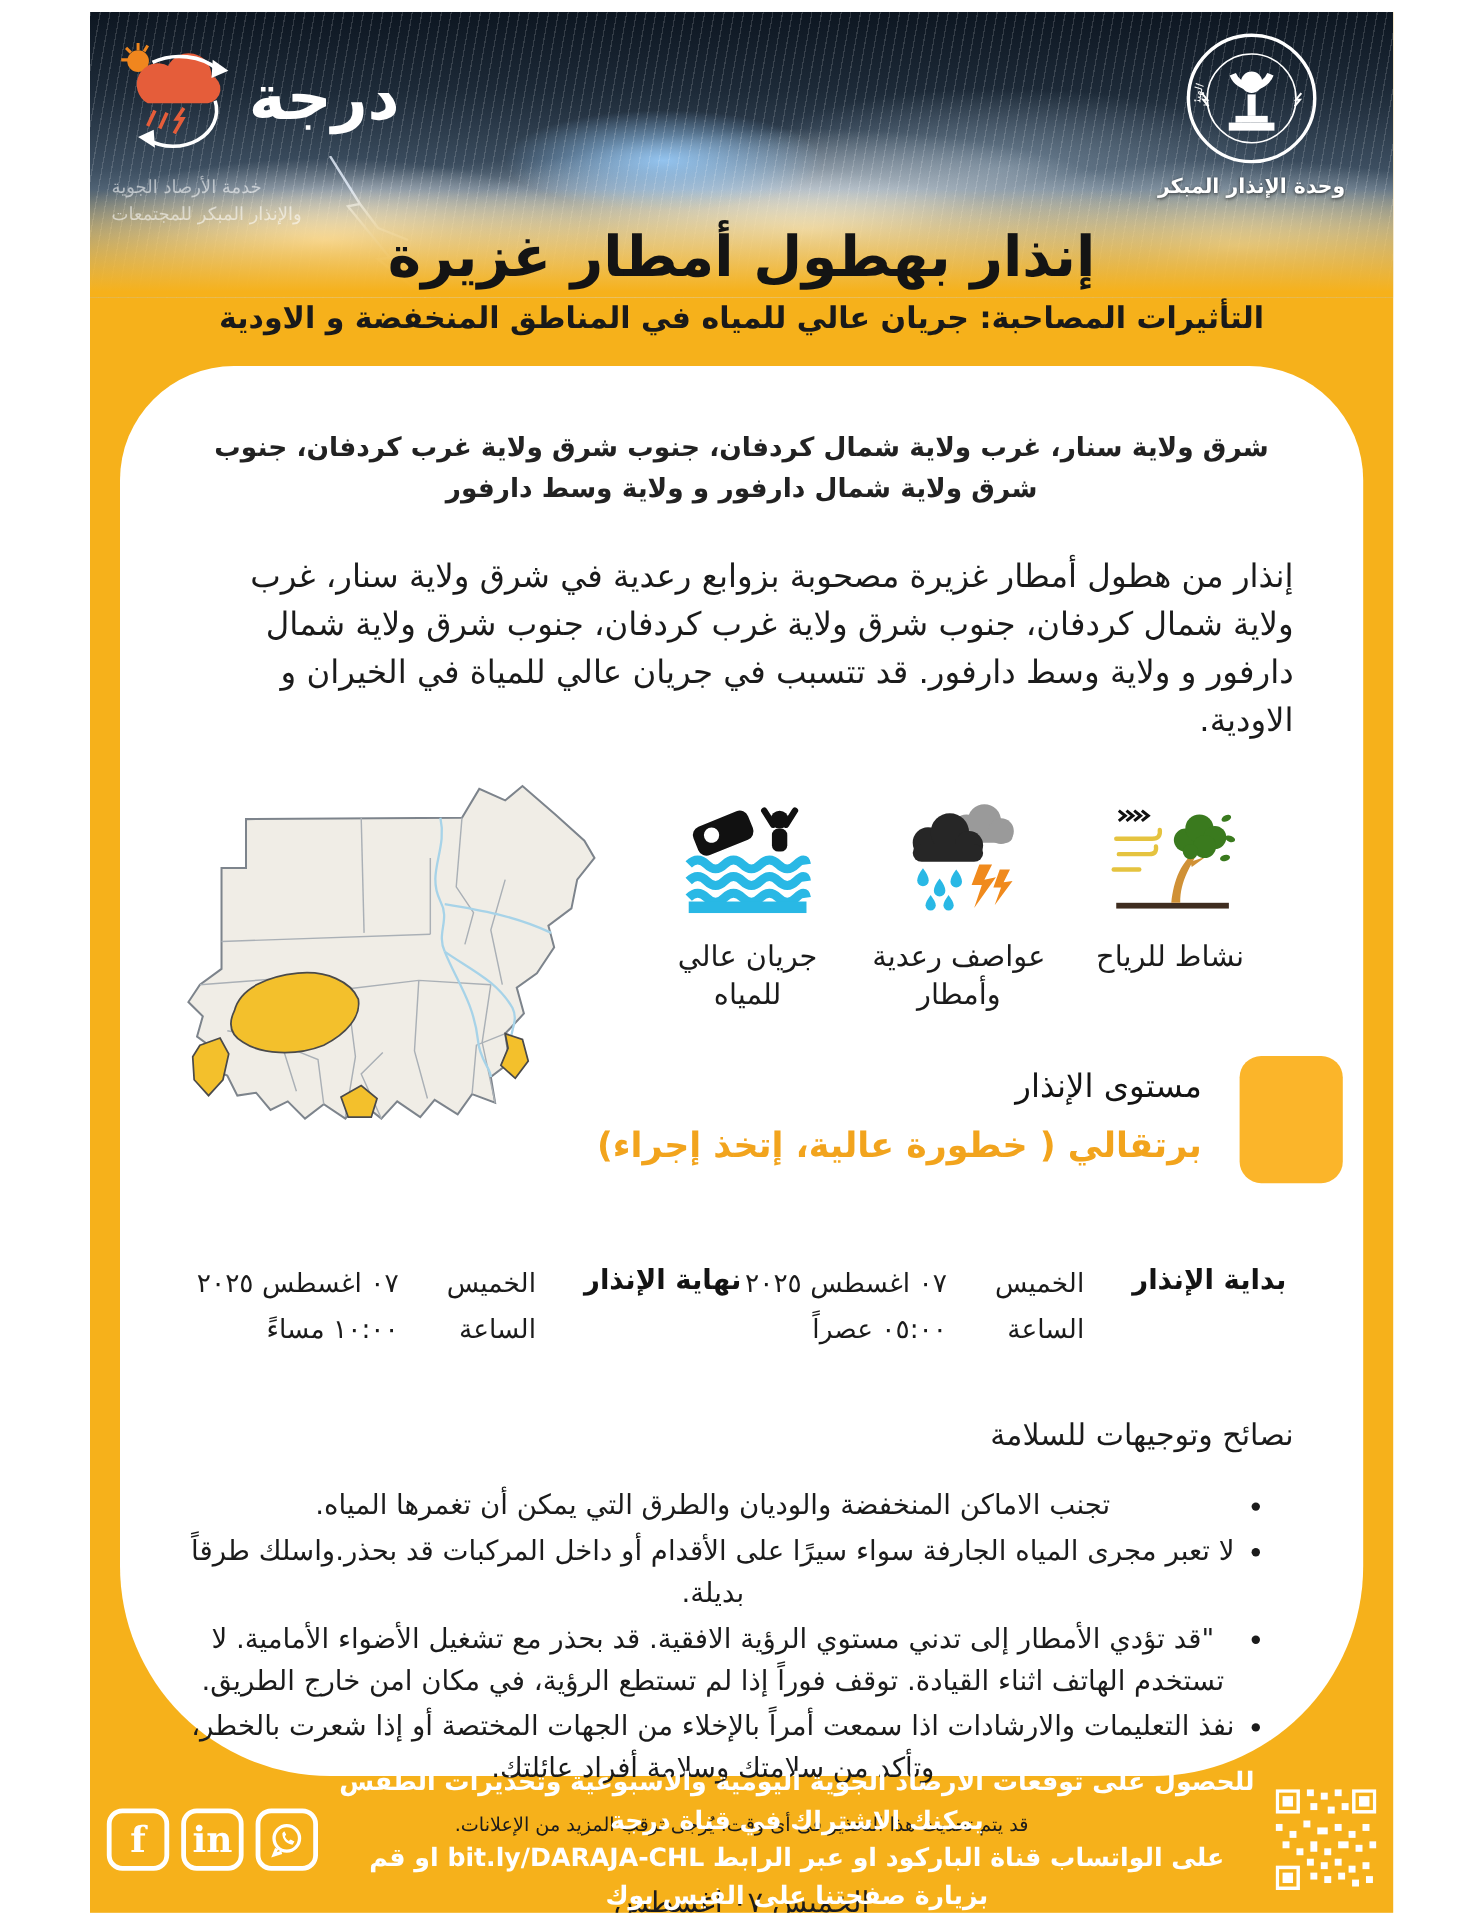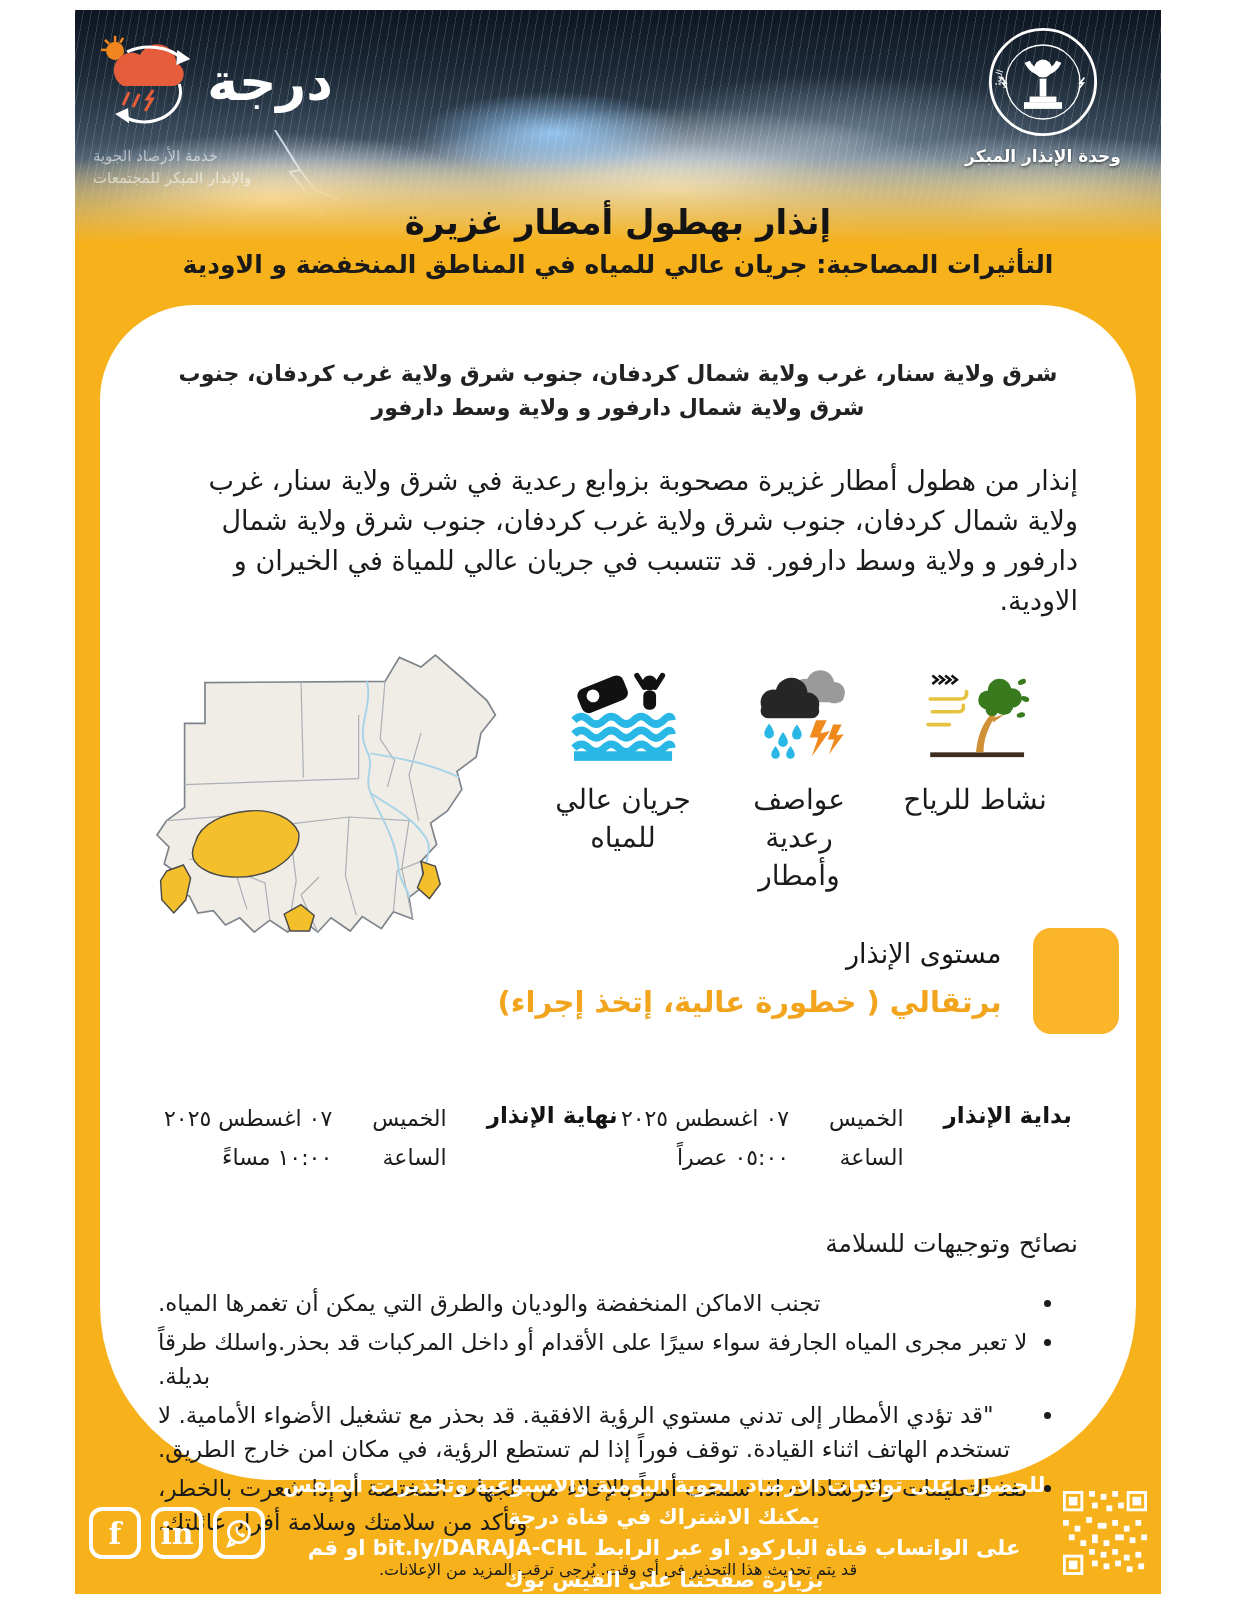--- a/index.html
+++ b/index.html
@@ -17,21 +17,21 @@
       radial-gradient(ellipse 420px 120px at 55% 76%, rgba(238,243,246,.95), transparent 70%),
       radial-gradient(ellipse 360px 100px at 88% 82%, rgba(216,226,232,.92), transparent 72%),
       radial-gradient(ellipse 560px 150px at 40% 100%, #dde4e9, transparent 78%),
       radial-gradient(ellipse 300px 90px at 70% 55%, rgba(120,140,158,.8), transparent 75%),
       linear-gradient(180deg,#0d1621 0%,#1d2a38 28%,#3d4f61 55%,#7b8fa0 78%,#b6c3cc 100%);
     }
   .header::after { content:""; position:absolute; inset:0;
       background:linear-gradient(180deg, transparent 62%, rgba(246,177,27,.55) 82%, #F6B11B 98%); }
   .lightning { position:absolute; left:170px; top:120px; width:230px; height:118px; opacity:.8; }
   .page-title { position:absolute; bottom:6px; width:100%; text-align:center;
-      font-size:34px; font-weight:700; color:#141414; z-index:3; }
+      font-size:47px; font-weight:700; color:#141414; z-index:3; }
 
   .authority { position:absolute; right:28px; top:16px; width:180px; text-align:center; z-index:3; }
   .authority-label { margin-top:4px; color:#fff; font-size:17px; font-weight:700;
       text-shadow:0 1px 3px rgba(0,0,0,.7); }
 
   .brand { position:absolute; left:18px; top:14px; width:240px; z-index:3; }
   .brand-row { display:flex; align-items:center; justify-content:flex-end; gap:4px; }
   .brand-name { color:#fff; font-size:52px; font-weight:700; line-height:1; }
   .brand-tagline { margin-top:6px; text-align:left; color:rgba(255,255,255,.55);
       font-size:15px; line-height:1.45; padding-right:6px; }
@@ -44,41 +44,41 @@
       padding:52px 58px 30px; height:1175px; position:relative; }
 
   .regions { text-align:center; font-size:22px; font-weight:700; color:#222; line-height:1.55; padding:0 8px; }
   .description { margin-top:36px; font-size:27px; color:#1b1b1b; line-height:1.48; text-align:right; }
 
   .visual-row { display:flex; margin-top:18px; align-items:flex-start; }
   .right-col { width:540px; padding-top:28px; }
   .hazards-row { display:flex; justify-content:space-between; padding:0 28px 0 10px; }
   .hazard { width:150px; text-align:center; }
   .hazard svg { width:112px; height:96px; }
-  .hazard-label { margin-top:14px; font-size:28px; color:#1b1b1b; line-height:1.35; font-family:"DejaVu Serif", serif; }
+  .hazard-label { margin-top:14px; font-size:24px; color:#1b1b1b; line-height:1.35; font-family:"DejaVu Serif", serif; }
 
   .level-block { display:flex; gap:31px; margin-top:34px; align-items:flex-start; justify-content:center; }
   .level-swatch { width:86px; height:106px; background:#FBB52A; border-radius:18px; flex:none; }
   .level-text { text-align:right; padding-top:10px; }
   .level-label { font-size:27px; color:#141414; }
   .level-value { margin-top:16px; font-size:29px; font-weight:700; color:#F2A41D; white-space:nowrap; }
 
   .map-box { flex:1; padding:4px 10px 0 0; }
   .map-box svg { width:430px; height:300px; }
 
   
   .schedule-row { display:flex; justify-content:space-between; margin-top:66px; padding:0 6px; }
   .sched-group { display:flex; gap:40px; align-items:flex-start; }
   .sched-label { font-size:23px; font-weight:700; color:#141414; padding-top:2px; }
   .sched-col { font-size:22px; color:#1b1b1b; line-height:1.75; text-align:right; }
 
   
   .safety-heading { margin-top:52px; font-size:25px; color:#1b1b1b; text-align:right; }
   .safety-list { margin-top:28px; padding-right:48px; list-style:disc; }
-  .safety-list li { font-size:23px; color:#1b1b1b; line-height:1.5; margin-bottom:4px; text-align:left; }
+  .safety-list li { font-size:23px; color:#1b1b1b; line-height:1.5; margin-bottom:4px; text-align:center; }
 
   .update-note { margin-top:20px; text-align:center; font-size:16px; color:#1b1b1b; }
 
   .issue-row { margin-top:40px; display:flex; justify-content:center; align-items:center; gap:26px; }
   .issue-date { text-align:center; font-size:24px; color:#1b1b1b; line-height:1.25; }
 
   
   .footer { position:absolute; left:0; right:0; bottom:0; height:112px; padding:0 14px 10px;
       display:flex; align-items:center; gap:14px; }
   .qr { flex:none; width:84px; height:84px; }

